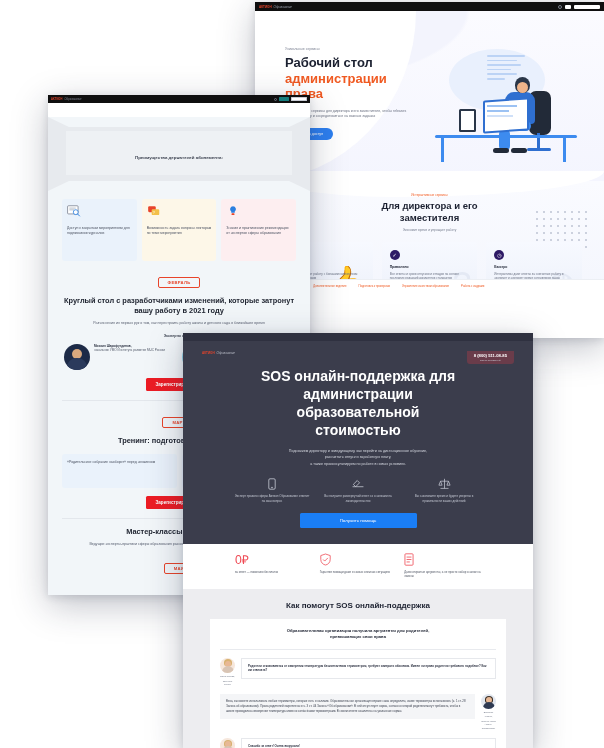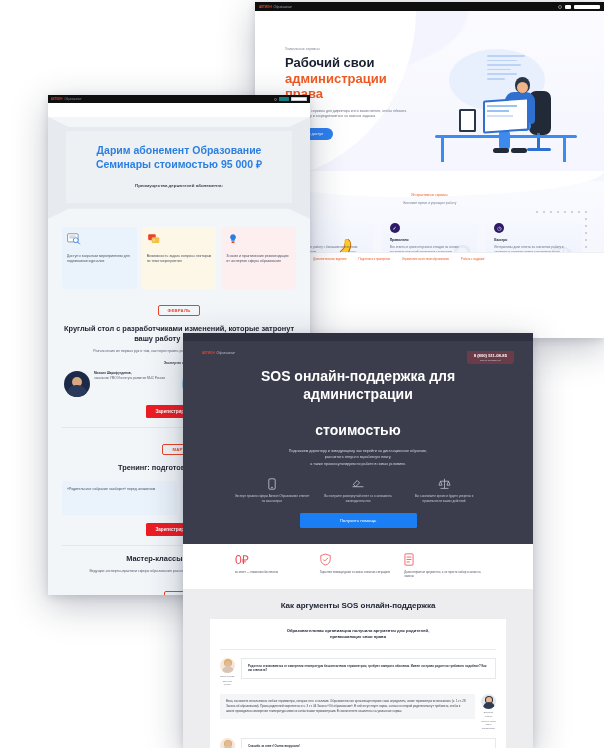--- a/index.html
+++ b/index.html
@@ -186,21 +186,21 @@
       </div>
     </div>
     <div class="w2-body">
 
       <div class="w2-hero">
         <div class="wave"></div>
         <div class="w2-hwrap">
           <div class="w2-left">
             <div class="w2-eyebrow">Уникальные сервисы</div>
             <div class="w2-t">
-              <span>Рабочий свои</span><br>
+              <span>Рабочий стол</span><br>
               <span class="or">администрации</span><br>
               <span class="or">права</span>
             </div>
             <div class="w2-p">Интерактивные сервисы для директора и его заместителя, чтобы releases время на рутину и сосредоточиться на важных задачах</div>
             <button class="w2-btn">Получить доступ</button>
           </div>
           <div class="illu">
             <div class="blob"></div>
             <div class="papers">
                 <i style="width:38px"></i>
@@ -279,20 +279,23 @@
           <i></i>
             <i></i>
             <i></i>
             <i></i>
             <i></i>
             <i></i>
             <i></i>
             <i></i>
         </div>
         <div class="w2-c-eyebrow">Интерактивные сервисы</div>
+        <div class="w2-c-t">
+          <span>Для директора и его</span><br><span>заместителя</span>
+        </div>
         <div class="w2-c-p">Экономит время и упрощает работу</div>
         <div class="w2-cards">
           <div class="w2-card">
             <div class="ghost">👍</div>
             <div class="w2-ci b">👍</div>
             <div class="w2-ct">Удобно</div>
             <div class="w2-cp">Сервисы упрощают работу с большим количеством документов и сроками</div>
           </div>
           <div class="w2-card">
             <div class="ghost">?</div>
@@ -324,23 +327,20 @@
       <div class="w1-tools">
         <span class="w1-gear"></span>
         <span class="w1-pill"></span>
         <span class="w1-pill2"></span>
       </div>
     </div>
     <div class="w1-body">
 
       <div class="hero-band">
         <div class="hero-inner">
-          <div class="h1">
-            <span>Дарим абонемент Образование</span><br><span>Семинары стоимостью 95 000 ₽</span>
-          </div>
           <div class="h-sub">Преимущества держателей абонемента:</div>
         </div>
       </div>
 
       <div class="cards3">
         <div class="card3 c-blue">
           <svg class="cico" viewBox="0 0 24 20">
             <rect x="1" y="1" width="18" height="14" rx="1.5" fill="none" stroke="#5b6running"></rect>
             <rect x="1" y="1" width="18" height="14" rx="1.5" fill="#fff" stroke="#6b7382" stroke-width="1.2"></rect>
             <line x1="4" y1="5" x2="15" y2="5" stroke="#9aa3b2" stroke-width="1.2"></line>
@@ -428,21 +428,21 @@
         <div class="w3-logo"><span>АКТИОН</span><i>Образование</i></div>
         <div class="w3-phone">
           <b>8 (800) 511-08-85</b>
           <span>звонок бесплатный</span>
         </div>
       </div>
 
       <div class="w3-t">
         <span>SOS онлайн-поддержка для</span><br>
         <span>администрации</span><br>
-        <br>
+        <span>образовательной</span><br>
         <span>стоимостью</span>
       </div>
       <div class="w3-p">
         <span>Подскажем директору и заведующему, как перейти на дистанционное обучение,</span><br>
         <span>рассчитать отпуск и заработную плату,</span><br>
         <span>а также проконсультируем по работе в новых условиях.</span>
       </div>
 
       <div class="w3-feats">
         <div class="w3-f">
@@ -500,21 +500,21 @@
               <line x1="3" y1="5" x2="9" y2="5" stroke="#ef4b55"></line>
               <line x1="3" y1="8" x2="9" y2="8" stroke="#ef4b55"></line>
               <line x1="3" y1="11" x2="7" y2="11" stroke="#ef4b55"></line>
             </svg>
         </div>
         <p>Даем открытые аргументы, а не просто набор ссылок на законы</p>
       </div>
     </div>
 
     <div class="w3-grey">
-      <div class="w3-gt">Как аргументы SOS онлайн-поддержка</div>
+      <div class="w3-gt">Как помогут SOS онлайн-поддержка</div>
       <div class="w3-panel">
         <div class="w3-pt">
           <span>Образовательная организация получила аргументы для родителей,</span><br><span>превышающих свои права</span>
         </div>
         <div class="w3-sep"></div>
 
         <div class="msg">
           <div class="av">
             <div class="circ f">
                 <span class="hr"></span>

